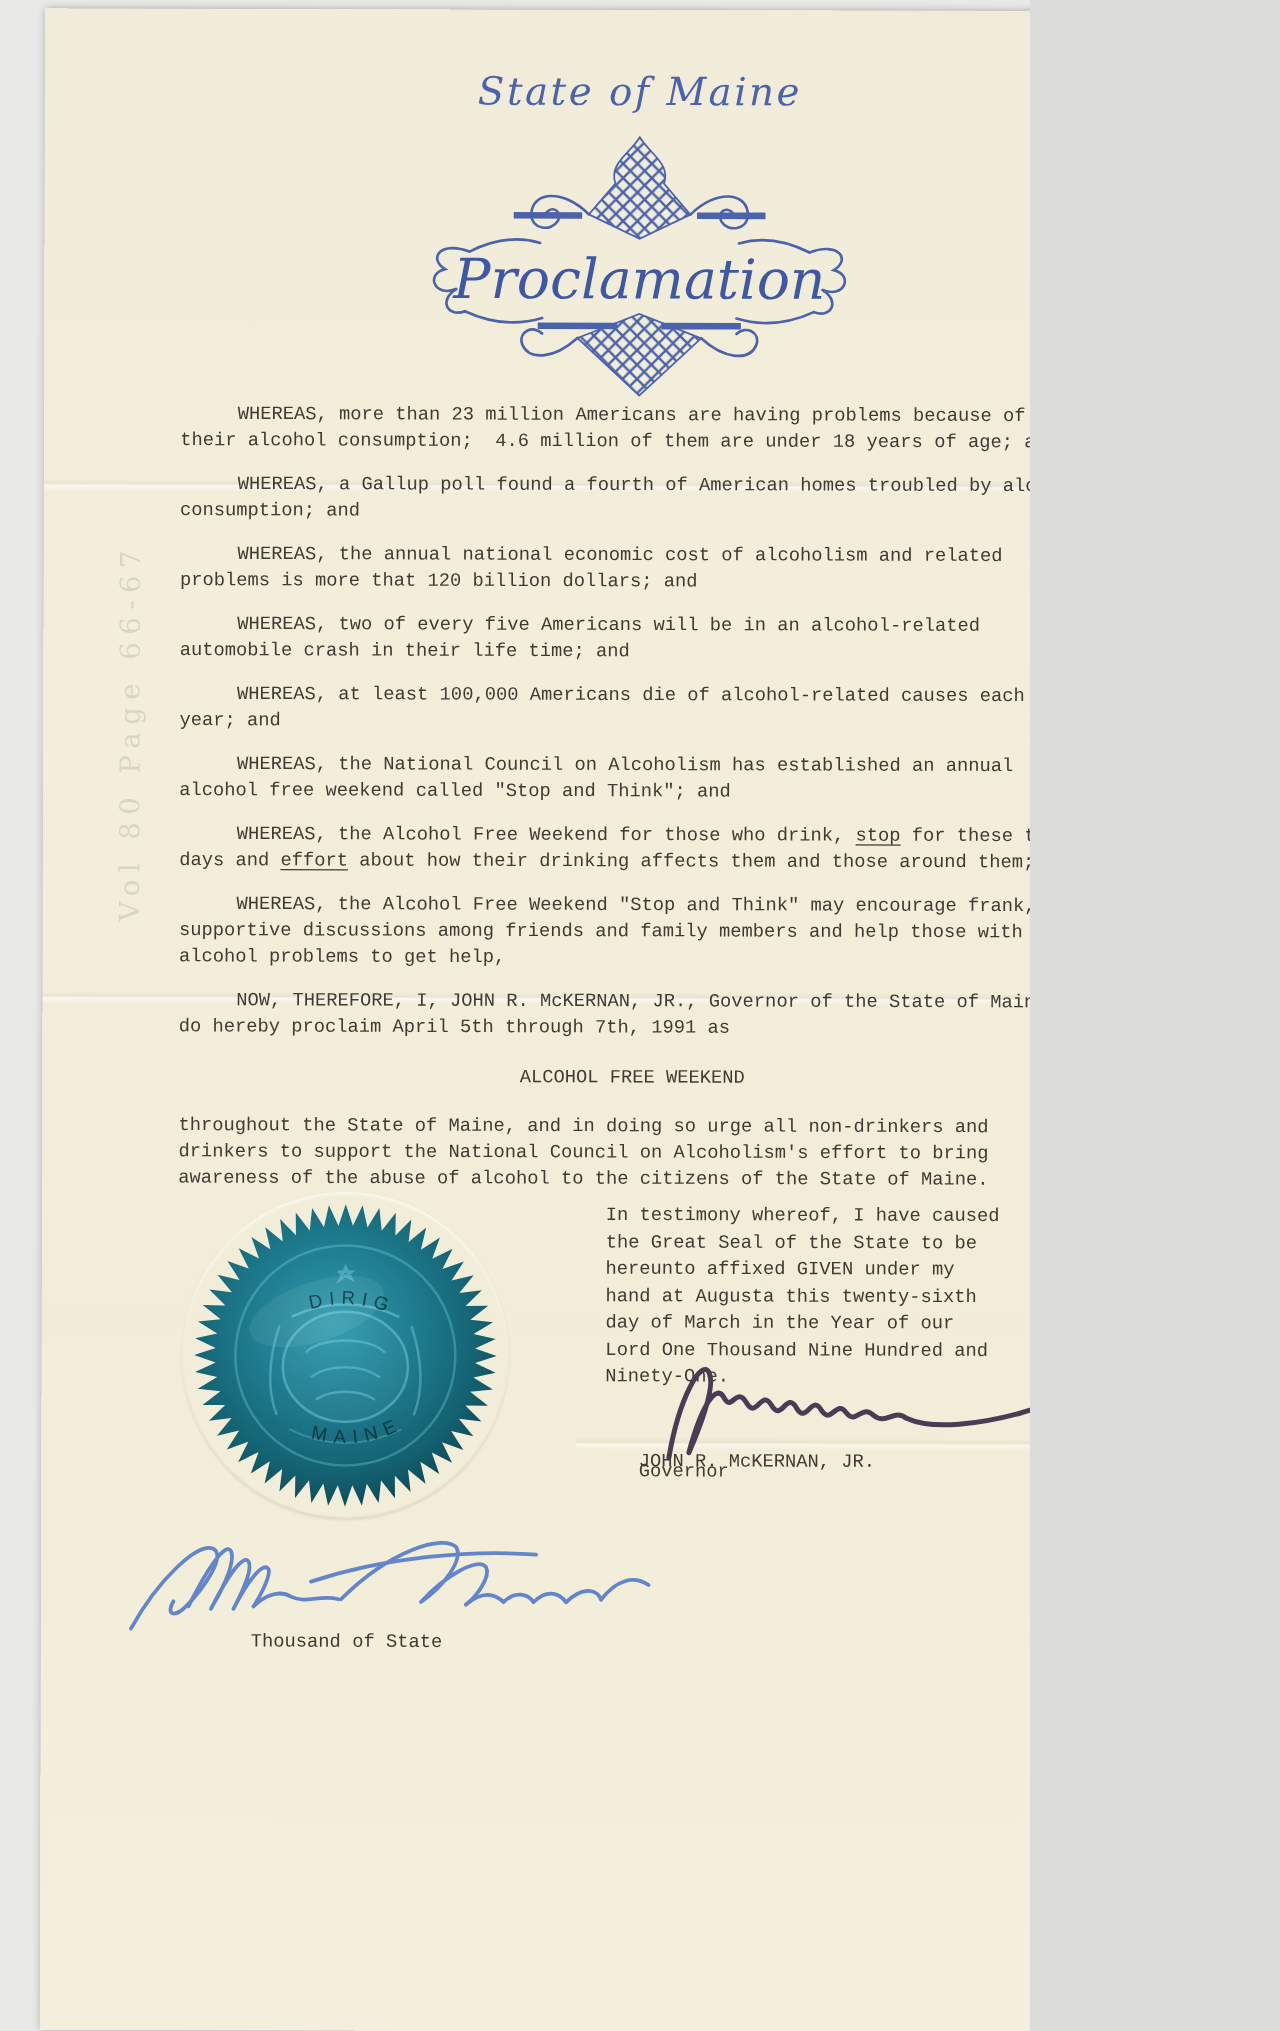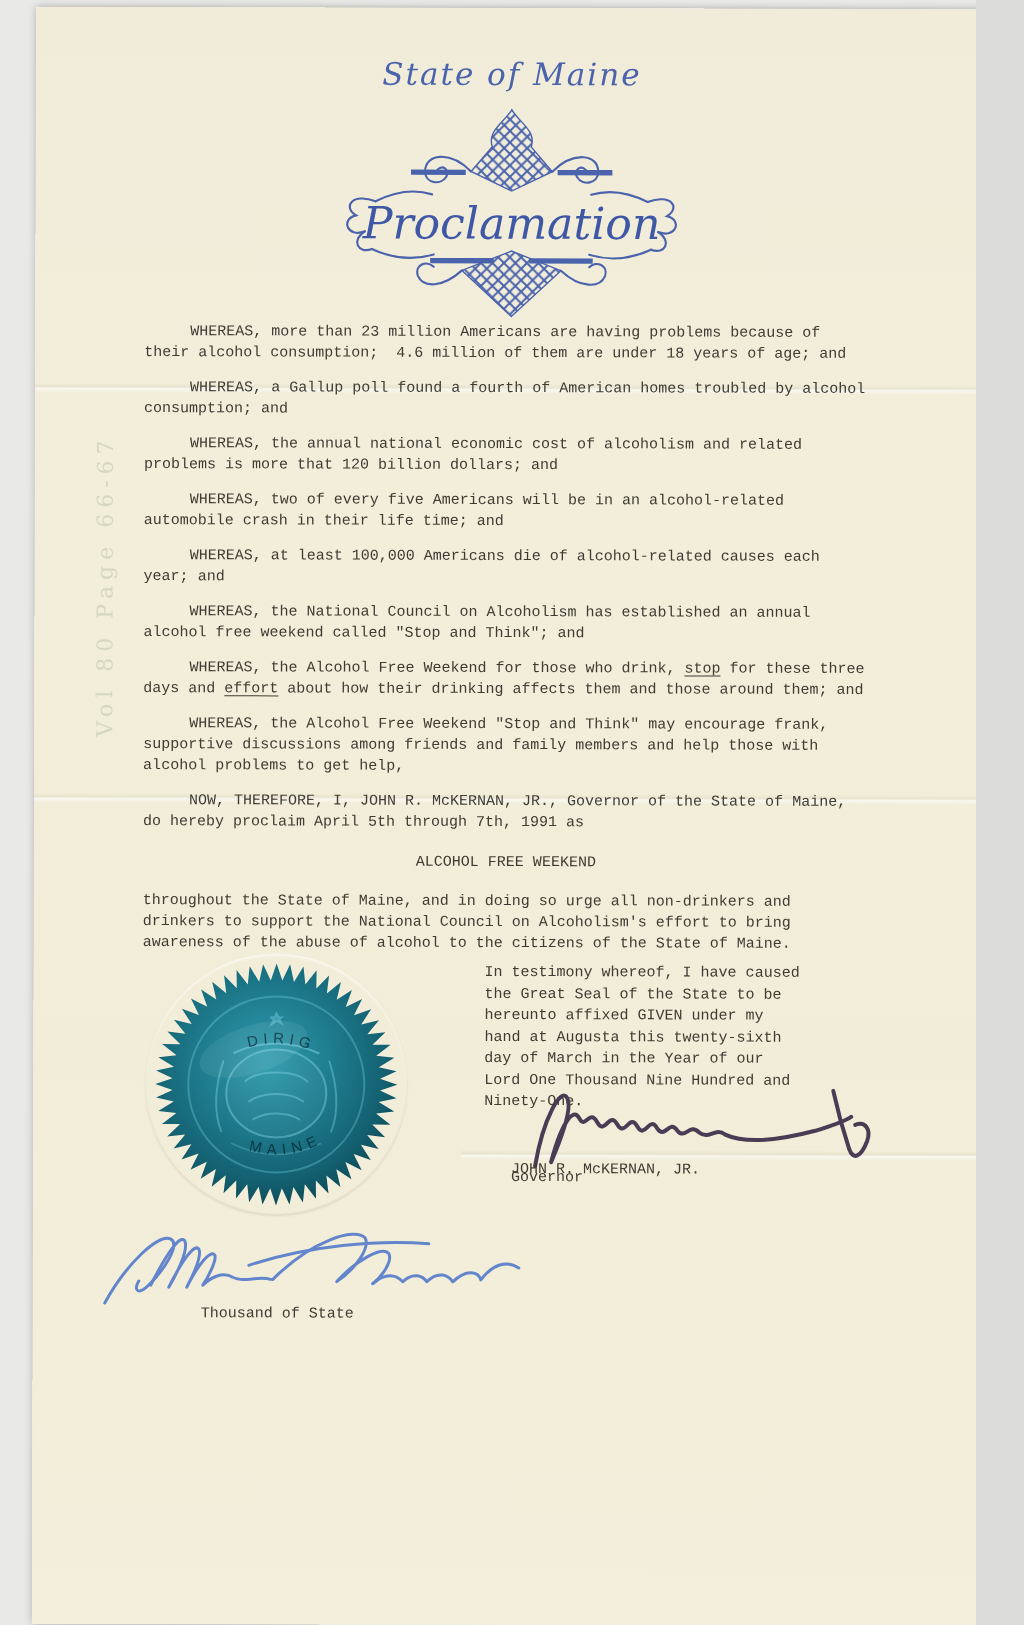--- a/index.html
+++ b/index.html
@@ -1,17 +1,17 @@
 <!DOCTYPE html>
 <html><head>
 <meta charset="utf-8">
 <style>
   * { margin:0; padding:0; box-sizing:border-box; }
   body { background:#dcdcda; font-family:"Liberation Sans", sans-serif; }
-  .canvas { position:relative; width:976px; height:1625px; background:#e9e9e7; overflow:hidden; }
+  .canvas { position:relative; width:824px; height:1625px; background:#e9e9e7; overflow:hidden; }
   .paper {
     position:absolute; left:34px; top:8px; width:952px; height:1617px;
     background:linear-gradient(180deg,#f1ecd9 0%,#f3eeda 30%,#f2edd8 65%,#f4efdc 100%);
     box-shadow:0 0 8px rgba(0,0,0,.22), 2px 0 4px rgba(0,0,0,.10);
     transform:rotate(.15deg);
   }
   .crease { position:absolute; left:0; width:100%; height:10px; pointer-events:none;
     background:linear-gradient(180deg, rgba(0,0,0,0) 0%, rgba(110,100,70,.07) 38%, rgba(255,255,255,.55) 55%, rgba(0,0,0,0) 100%); }
   .crease.half { left:45%; width:55%; }
 

